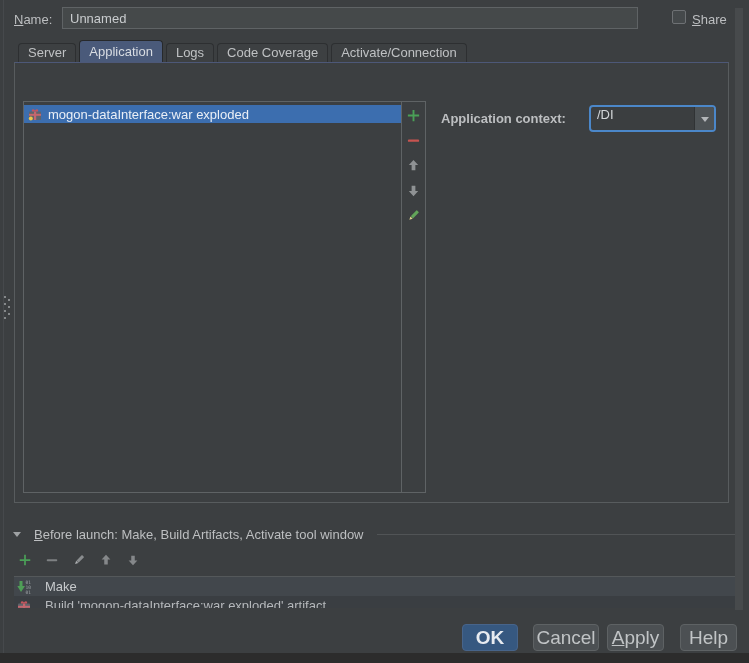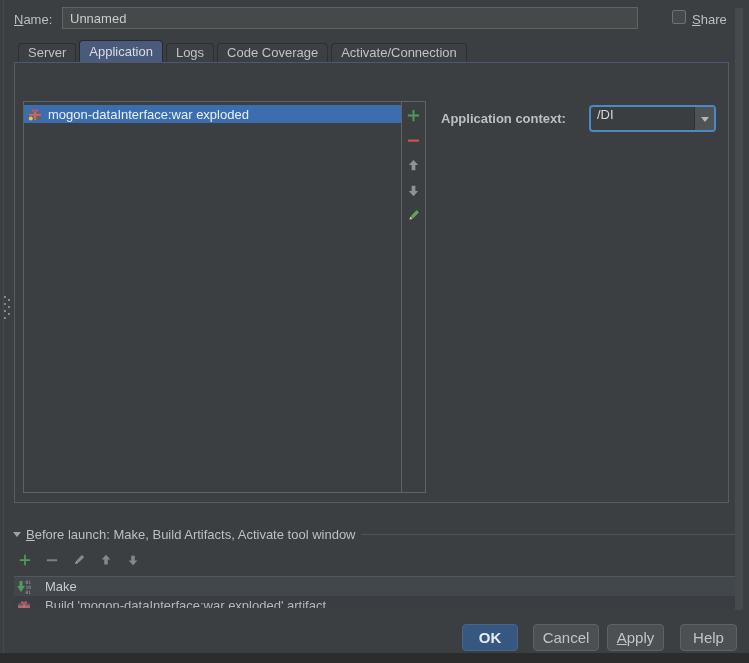--- a/index.html
+++ b/index.html
@@ -65,36 +65,36 @@
   }
   .combo-value { padding-left:6px; color:#d4d7da; }
   .combo-arrow {
     margin-left:auto; width:20px; align-self:stretch; background:#4e5356;
     border-left:1px solid #303335; border-radius:0 2px 2px 0;
     display:flex; align-items:center; justify-content:center;
   }
   .tri-down { width:0; height:0; border:4px solid transparent; border-top:5px solid #b3b6b9; margin-top:5px; }
 
   
-  .bl-head { position:absolute; left:13px; right:14px; top:527px; display:flex; align-items:center; gap:5px; }
+  .bl-head { position:absolute; left:13px; right:14px; top:527px; display:flex; align-items:center; gap:13px; }
   .bl-tri { width:0; height:0; border-left:4px solid transparent; border-right:4px solid transparent; border-top:5px solid #9fa2a4; }
   .bl-line { flex:1; height:1px; background:#515456; }
   .bl-toolbar { position:absolute; left:17px; top:552px; display:flex; gap:12px; }
   .bl-toolbar .tool-btn { width:15px; height:15px; }
   .bl-list { position:absolute; left:14px; top:576px; width:721px; height:32px; overflow:hidden; border-top:1px solid #54585a; }
   .bl-row { height:19px; display:flex; align-items:center; gap:14px; padding-left:3px; white-space:nowrap; }
   .bl-row.r0 { background:#42474c; color:#c7cacc; }
   .bl-row.r1 { background:#3a3e42; color:#b5b8bb; }
   .bl-row svg { flex:none; }
 
   
   .btn {
     position:absolute; top:624px; height:27px; border-radius:4px;
     background:#4c5053; border:1px solid #5e6264; color:#c1c4c6;
-    font-family:"Liberation Sans", sans-serif; font-size:15px;
+    font-family:"Liberation Sans", sans-serif; font-size:19px;
     display:flex; align-items:center; justify-content:center; cursor:default;
   }
   .btn.ok { left:462px; width:56px; background:#365880; border-color:#47648a; color:#e7ebf0; font-weight:bold; }
   .btn.cancel { left:533px; width:66px; }
   .btn.apply  { left:607px; width:57px; }
   .btn.help   { left:680px; width:57px; }
 
   
   .bottom-strip { position:absolute; left:0; top:653px; width:749px; height:10px; background:#2c2c2c; }
   .right-strip  { position:absolute; left:735px; top:8px; width:8px; height:602px; background:#474a4c; }

